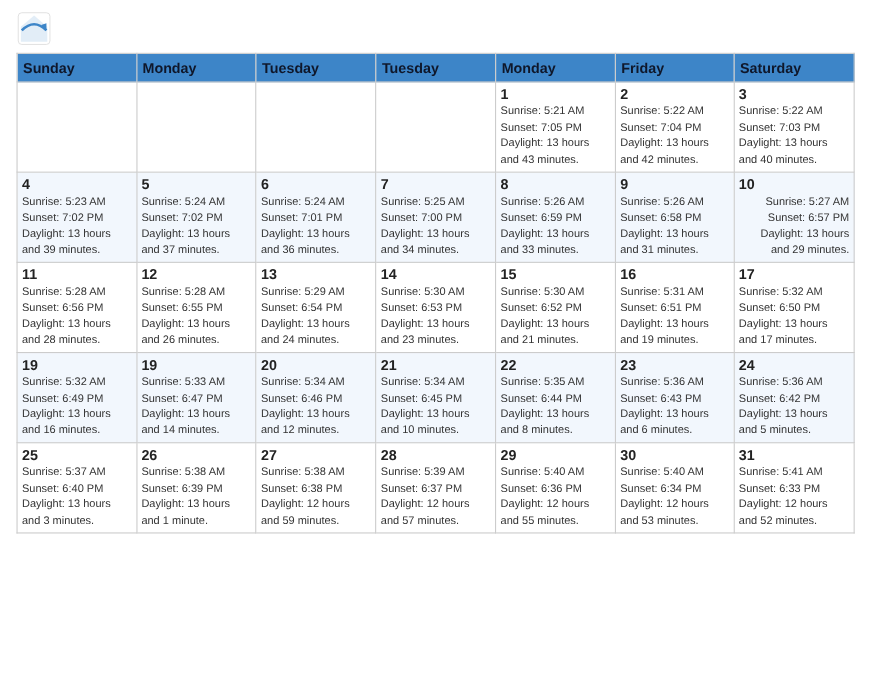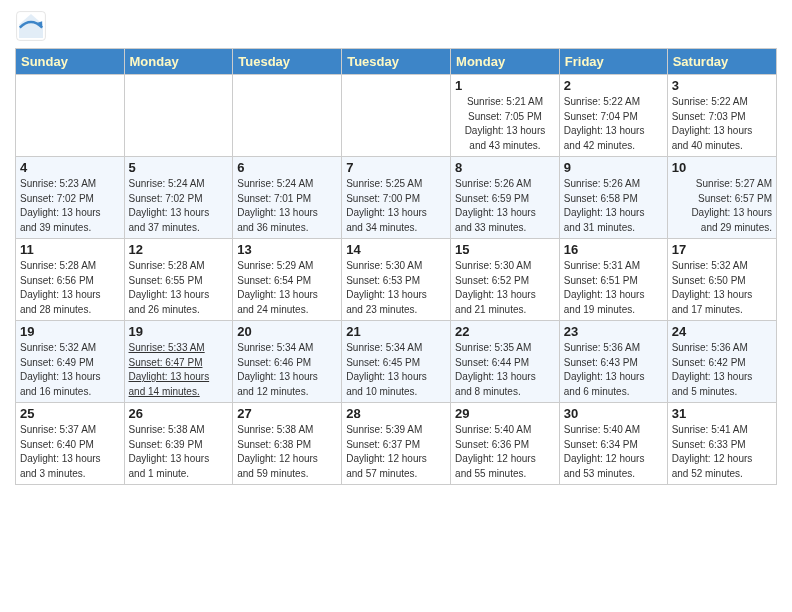--- a/index.html
+++ b/index.html
@@ -51,21 +51,21 @@
       font-size: 16px;
       color: #444;
     }
     .calendar {
       width: 100%;
       border-collapse: collapse;
       font-size: 10.5px;
     }
     .calendar th {
       background-color: #3d85c8;
-      color: #fef9c3;
+      color: #0f172a;
       text-align: left;
       padding: 5px 5px;
       font-size: 13px;
       font-weight: bold;
       border: 1px solid #ccc;
     }
     .calendar td {
       border: 1px solid #ccc;
       vertical-align: top;
       padding: 3px 4px;
@@ -128,21 +128,21 @@
         </tr>
     </thead>
     <tbody id="calendar-body">
     <tr>
           <td class="empty-cell"></td>
           <td class="empty-cell"></td>
           <td class="empty-cell"></td>
           <td class="empty-cell"></td>
           <td>
             <span class="day-num">1</span>
-            <div class="day-info" style="white-space: pre-line; text-align: center;">Sunrise: 5:21 AM
+            <div class="day-info" style="white-space: pre-line;">Sunrise: 5:21 AM
 Sunset: 7:05 PM
 Daylight: 13 hours
 and 43 minutes.</div>
           </td>
           <td>
             <span class="day-num">2</span>
             <div class="day-info" style="white-space: pre-line;">Sunrise: 5:22 AM
 Sunset: 7:04 PM
 Daylight: 13 hours
 and 42 minutes.</div>
@@ -260,21 +260,21 @@
         <tr>
           <td>
             <span class="day-num">19</span>
             <div class="day-info" style="white-space: pre-line;">Sunrise: 5:32 AM
 Sunset: 6:49 PM
 Daylight: 13 hours
 and 16 minutes.</div>
           </td>
           <td>
             <span class="day-num">19</span>
-            <div class="day-info" style="white-space: pre-line; text-decoration: underline;">Sunrise: 5:33 AM
+            <div class="day-info" style="white-space: pre-line;">Sunrise: 5:33 AM
 Sunset: 6:47 PM
 Daylight: 13 hours
 and 14 minutes.</div>
           </td>
           <td>
             <span class="day-num">20</span>
             <div class="day-info" style="white-space: pre-line;">Sunrise: 5:34 AM
 Sunset: 6:46 PM
 Daylight: 13 hours
 and 12 minutes.</div>

